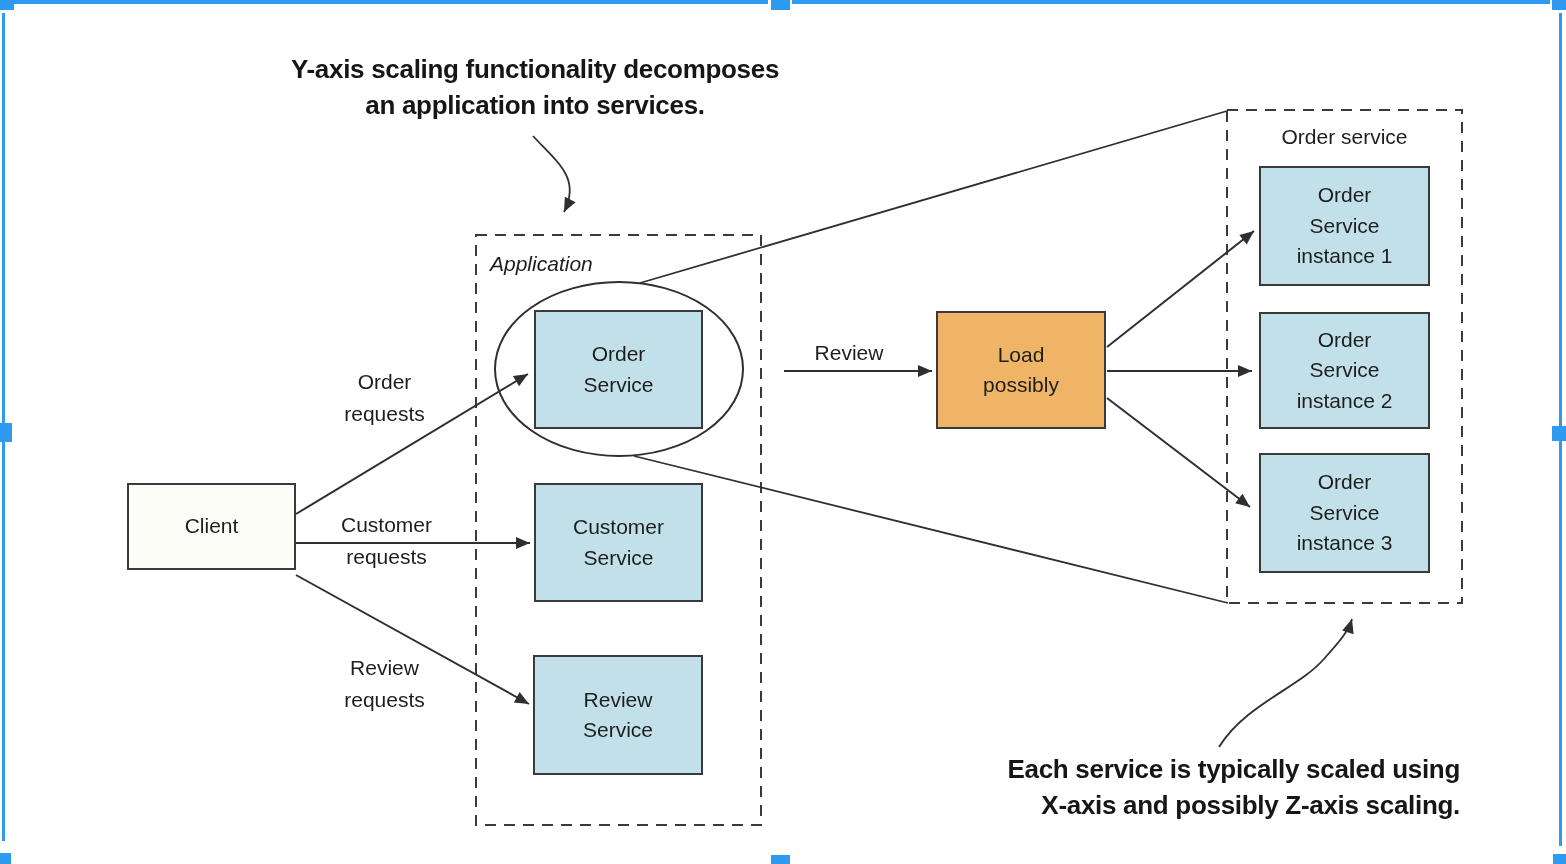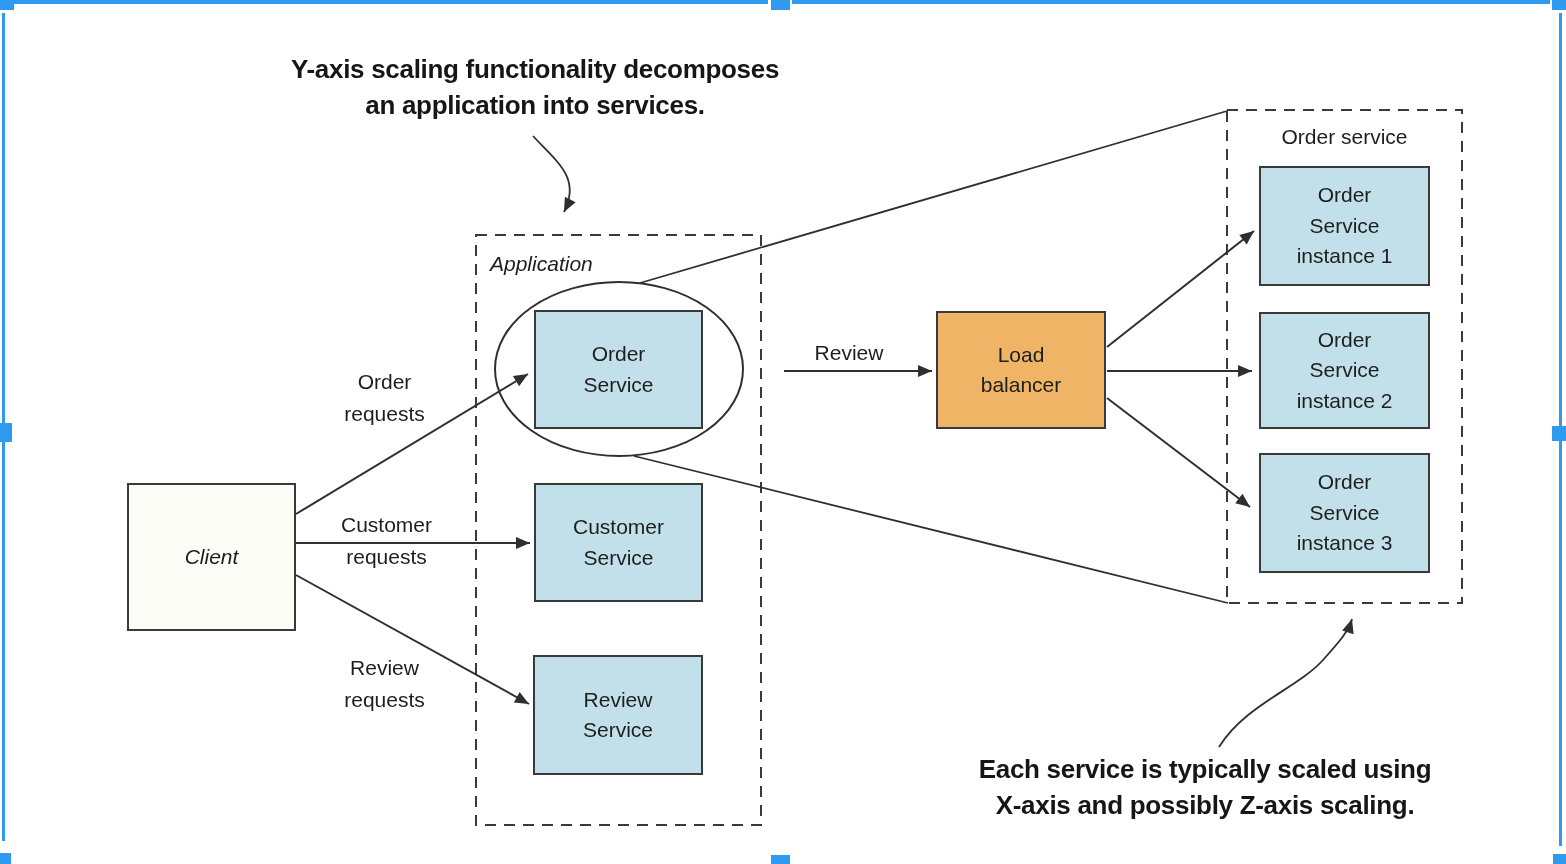--- a/index.html
+++ b/index.html
@@ -69,43 +69,43 @@
     <line class="wire" x1="1107" y1="347" x2="1254" y2="231" marker-end="url(#arrowhead)"></line>
     <line class="wire" x1="1107" y1="371" x2="1252" y2="371" marker-end="url(#arrowhead)"></line>
     <line class="wire" x1="1107" y1="398" x2="1250" y2="507" marker-end="url(#arrowhead)"></line>
 
     <path class="wire thin" d="M533,136 C558,163 581,178 564,212" marker-end="url(#arrowhead)"></path>
     <path class="wire thin" d="M1219,747 C1245,705 1298,688 1323,660 C1340,641 1348,632 1352,619" marker-end="url(#arrowhead)"></path>
   </svg>
 
   <div class="anno" style="left:280px; top:52px; width:510px;">Y-axis scaling functionality decomposes
 an application into services.</div>
-  <div class="anno" style="left:950px; top:752px; width:510px;">Each service is typically scaled using
+  <div class="anno" style="left:950px; top:752px; width:510px;text-align:right;">Each service is typically scaled using
 X-axis and possibly Z-axis scaling.</div>
 
   <div class="label left" style="left:490px; top:248px; width:160px;font-style:italic;">Application</div>
   <div class="label" style="left:1227px; top:121px; width:235px;">Order service</div>
 
   <div class="label" style="left:322px; top:366px; width:125px;">Order
 requests</div>
   <div class="label" style="left:324px; top:509px; width:125px;">Customer
 requests</div>
   <div class="label" style="left:322px; top:652px; width:125px;">Review
 requests</div>
   <div class="label" style="left:788px; top:337px; width:122px;">Review</div>
 
-  <div class="node client" style="left:127px; top:483px; width:169px; height:148px;font-style:italic;">Client</div>
+  <div class="node client" style="left:127px; top:483px; width:169px; height:87px;">Client</div>
   <div class="node service" style="left:534px; top:310px; width:169px; height:119px;">Order
 Service</div>
   <div class="node service" style="left:534px; top:483px; width:169px; height:119px;">Customer
 Service</div>
   <div class="node service" style="left:533px; top:655px; width:170px; height:120px;">Review
 Service</div>
   <div class="node lb" style="left:936px; top:311px; width:170px; height:118px;">Load
-balancer</div>
+possibly</div>
   <div class="node service" style="left:1259px; top:166px; width:171px; height:120px;">Order
 Service
 instance 1</div>
   <div class="node service" style="left:1259px; top:312px; width:171px; height:117px;">Order
 Service
 instance 2</div>
   <div class="node service" style="left:1259px; top:453px; width:171px; height:120px;">Order
 Service
 instance 3</div>
 

